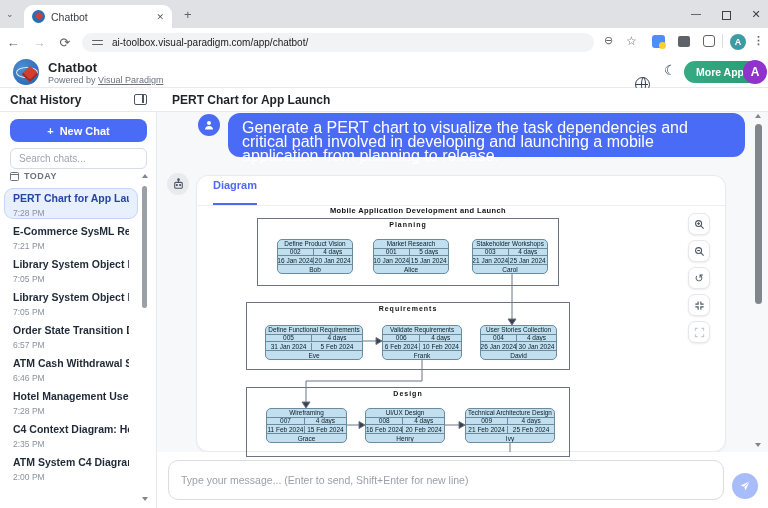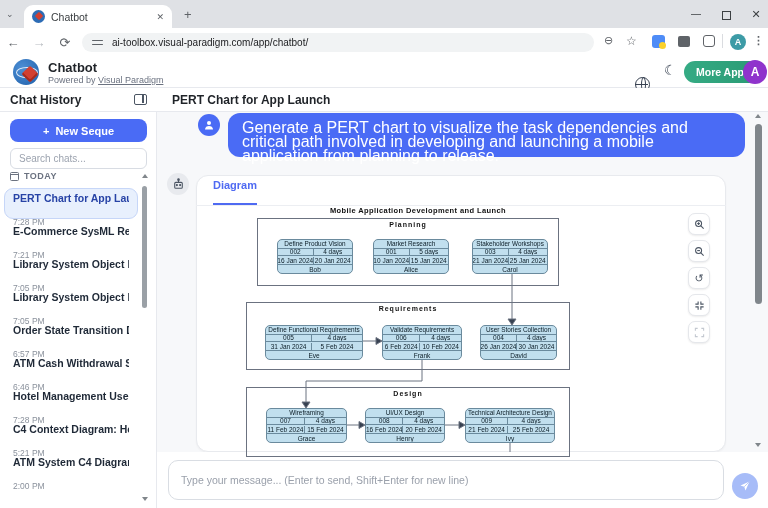--- a/index.html
+++ b/index.html
@@ -67,21 +67,21 @@
   .sb-search::placeholder { color:#9ca3af; }
   .sb-section { left:10px; top:171px; display:flex; align-items:center; gap:5px; color:#6b7280; }
   .sb-section-label { font-size:9px; font-weight:bold; letter-spacing:.5px; }
   .cal-icon { width:9px; height:9px; border:1.2px solid #6b7280; border-radius:1.5px; position:relative; }
   .cal-icon::after { content:""; position:absolute; left:0; top:1.6px; width:6.6px; height:1.1px; background:#6b7280; }
   .chatlist { left:4px; top:188px; width:134px; }
   .chat-item { padding:3px 8px 2px 8px; height:31px; margin-bottom:2px; border-radius:9px; border:1px solid transparent; }
   .chat-item.sel { background:#e8f0fd; border-color:#c6d6f8; }
   .ci-title { font-size:10.5px; color:#1f2937; font-weight:bold; white-space:nowrap; overflow:hidden; }
   .chat-item.sel .ci-title { color:#2743a6; }
-  .ci-time { font-size:8.5px; color:#8a919c; margin-top:13px; }
+  .ci-time { font-size:8.5px; color:#8a919c; margin-top:4px; }
   .sbar-arrow { width:0; height:0; border-left:3px solid transparent; border-right:3px solid transparent; }
   .up { border-bottom:4px solid #80868b; } .down { border-top:4px solid #80868b; }
   .sb-thumb { left:142px; top:186px; width:5px; height:122px; background:#9aa0a6; border-radius:3px; }
 
   
   .main-head { left:157px; top:88px; width:611px; height:24px; background:#fff; border-bottom:1px solid #e7e9ee;
                display:flex; align-items:center; padding-left:15px; }
   .main-title { font-size:12px; font-weight:bold; color:#1f2328; }
   .chatarea { left:157px; top:112px; width:611px; height:340px; background:#f7f8fa; }
   .u-avatar { left:198px; top:114px; width:22px; height:22px; border-radius:50%; background:#4a6bf5;
@@ -173,21 +173,21 @@
 <div class="abs moreapps">More Apps</div>
 <div class="abs user-avatar">A</div>
 
 <div class="abs sidebar"></div>
 <div class="abs sb-head">
   <span class="sb-title">Chat History</span>
   <span class="panel-icon"></span>
 </div>
 <div class="abs newchat">
   <span>+</span>
-  <span>New Seque</span>
+  <span>New Chat</span>
 </div>
 <input class="abs sb-search" placeholder="Search chats..." style="">
 <div class="abs sb-section">
   <span class="cal-icon"></span>
   <span class="sb-section-label">TODAY</span>
 </div>
 <div class="abs chatlist">
   <div class="chat-item sel">
     <div class="ci-title">PERT Chart for App Launch</div>
     <div class="ci-time">7:28 PM</div>
@@ -211,21 +211,21 @@
   <div class="chat-item">
     <div class="ci-title">ATM Cash Withdrawal Seque...</div>
     <div class="ci-time">6:46 PM</div>
   </div>
   <div class="chat-item">
     <div class="ci-title">Hotel Management Use Case</div>
     <div class="ci-time">7:28 PM</div>
   </div>
   <div class="chat-item">
     <div class="ci-title">C4 Context Diagram: Hotel ...</div>
-    <div class="ci-time">5:21 PM</div>
+    <div class="ci-time">2:35 PM</div>
   </div>
   <div class="chat-item">
     <div class="ci-title">ATM System C4 Diagram</div>
     <div class="ci-time">2:00 PM</div>
   </div>
 </div>
 <div class="abs sbar-arrow up" style="left:142px;top:174px;"></div>
 <div class="abs sb-thumb"></div>
 <div class="abs sbar-arrow down" style="left:142px;top:497px;"></div>
 

